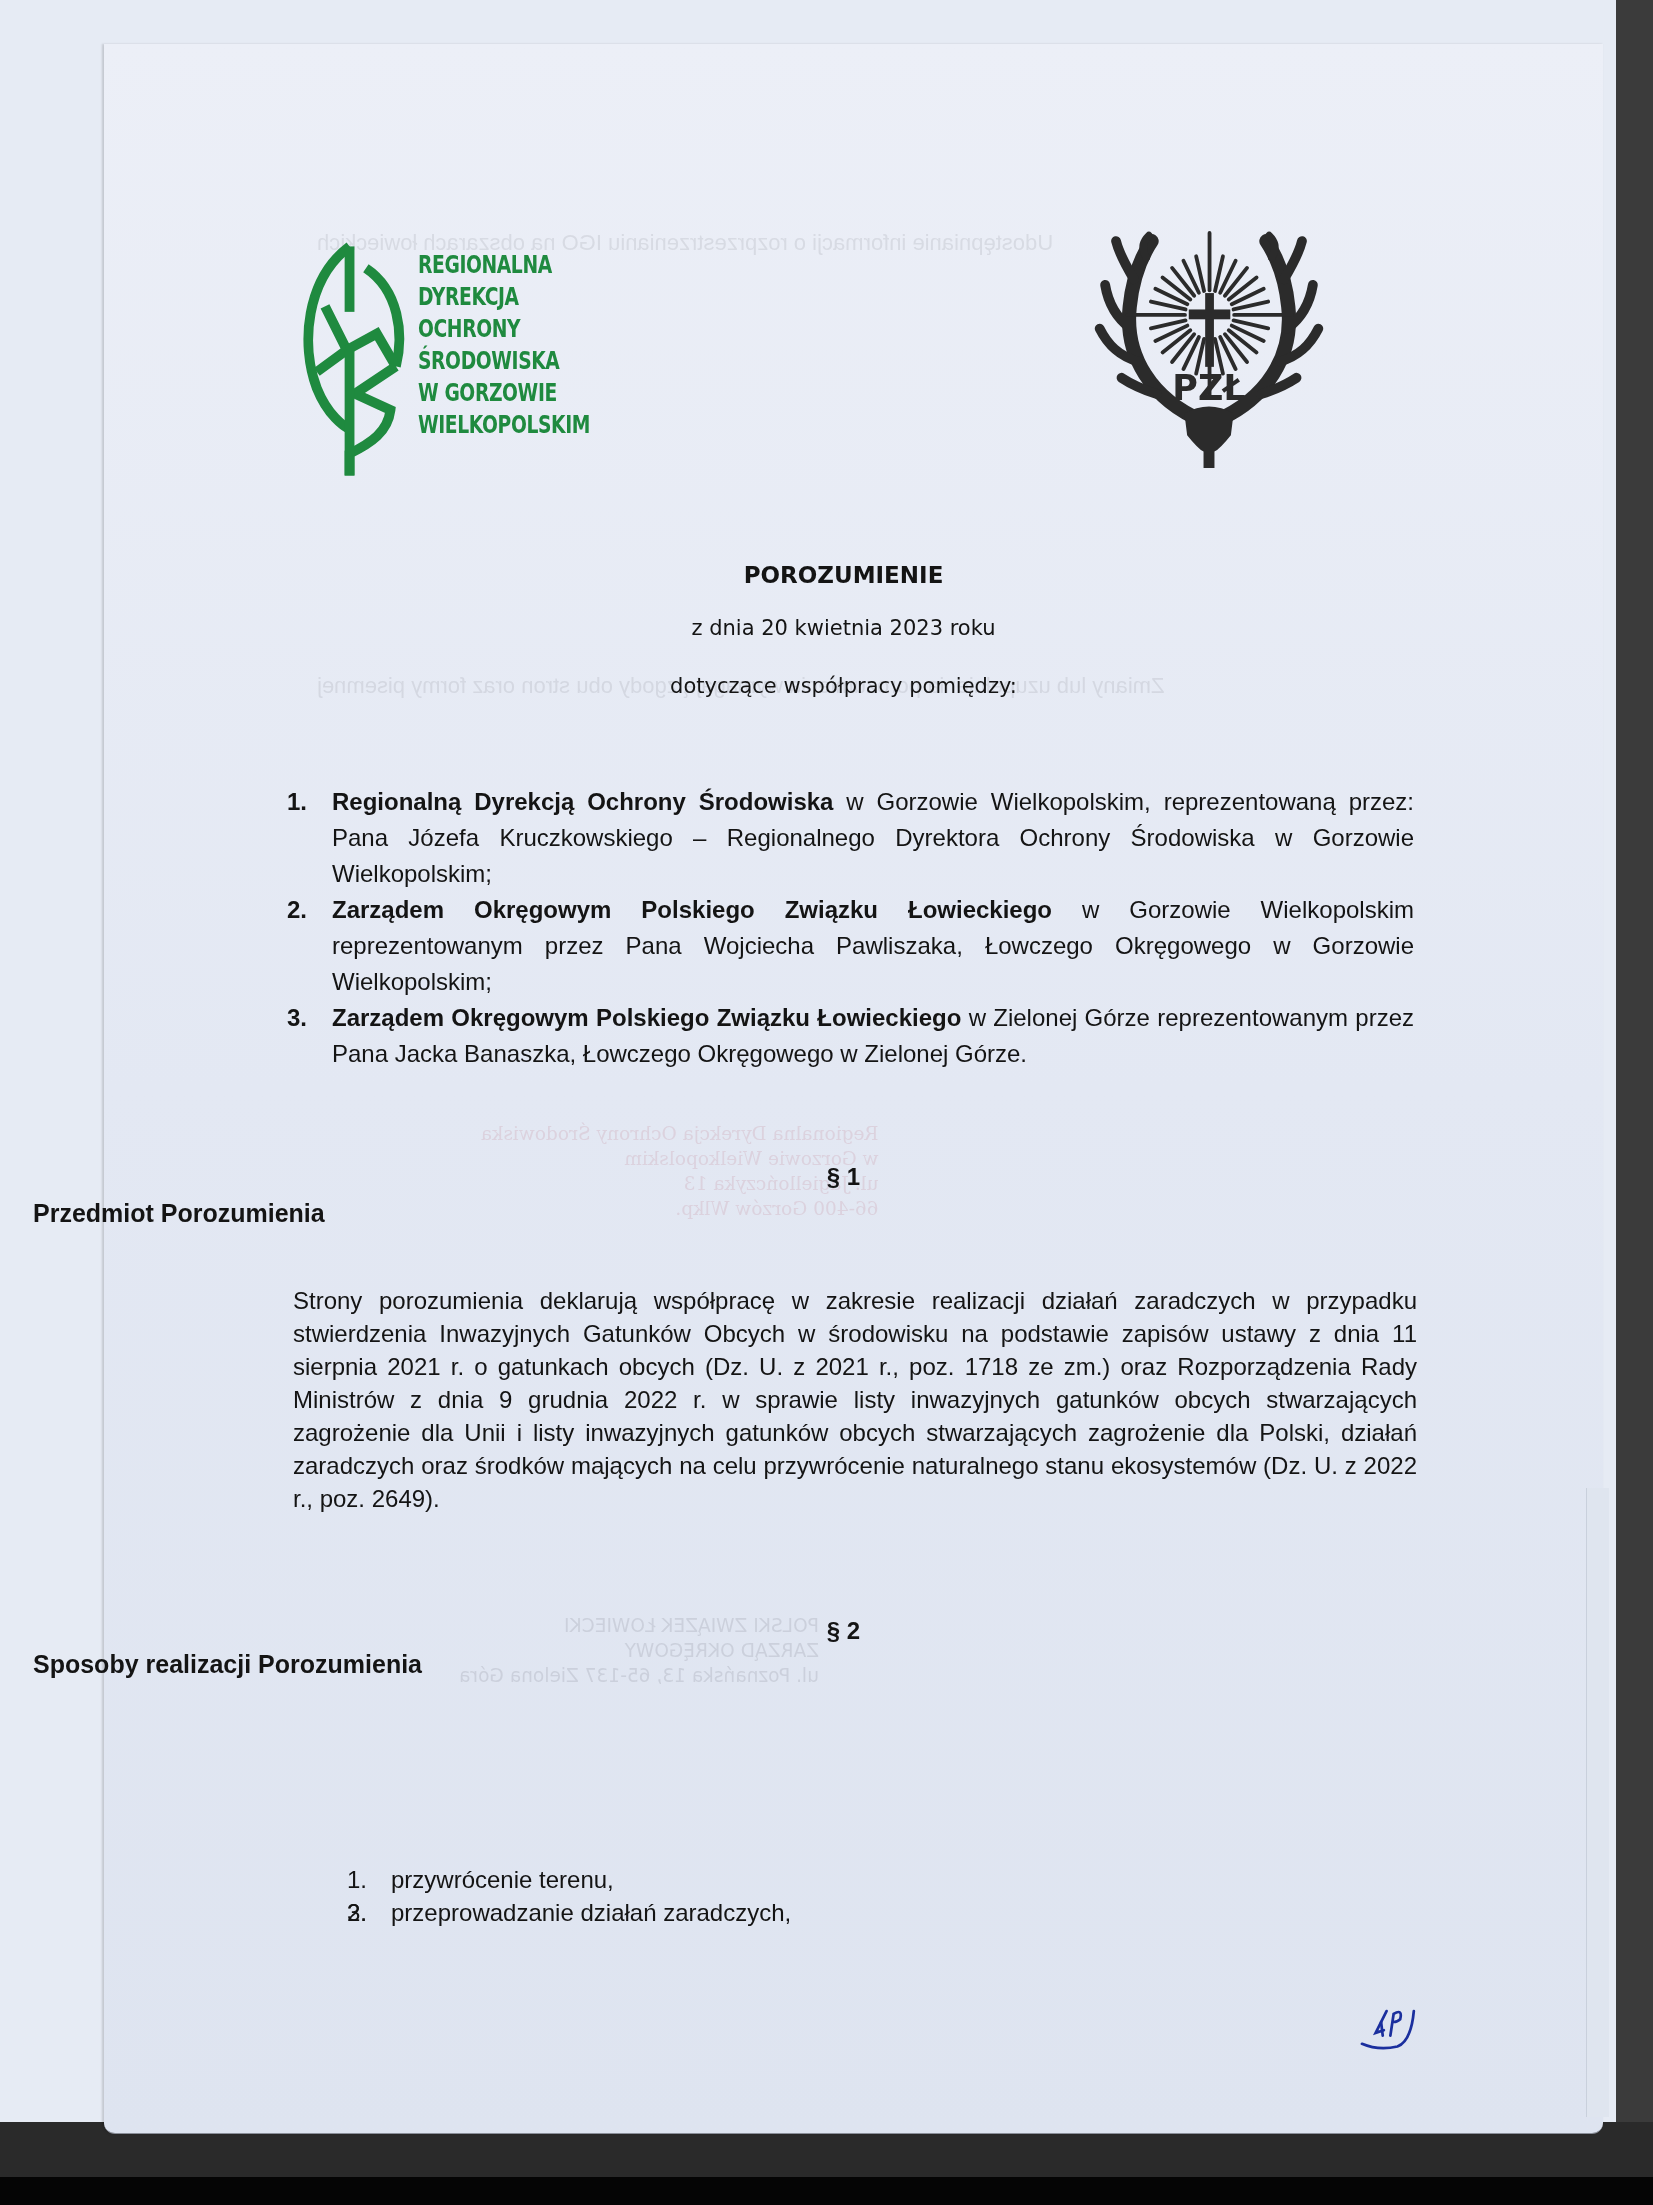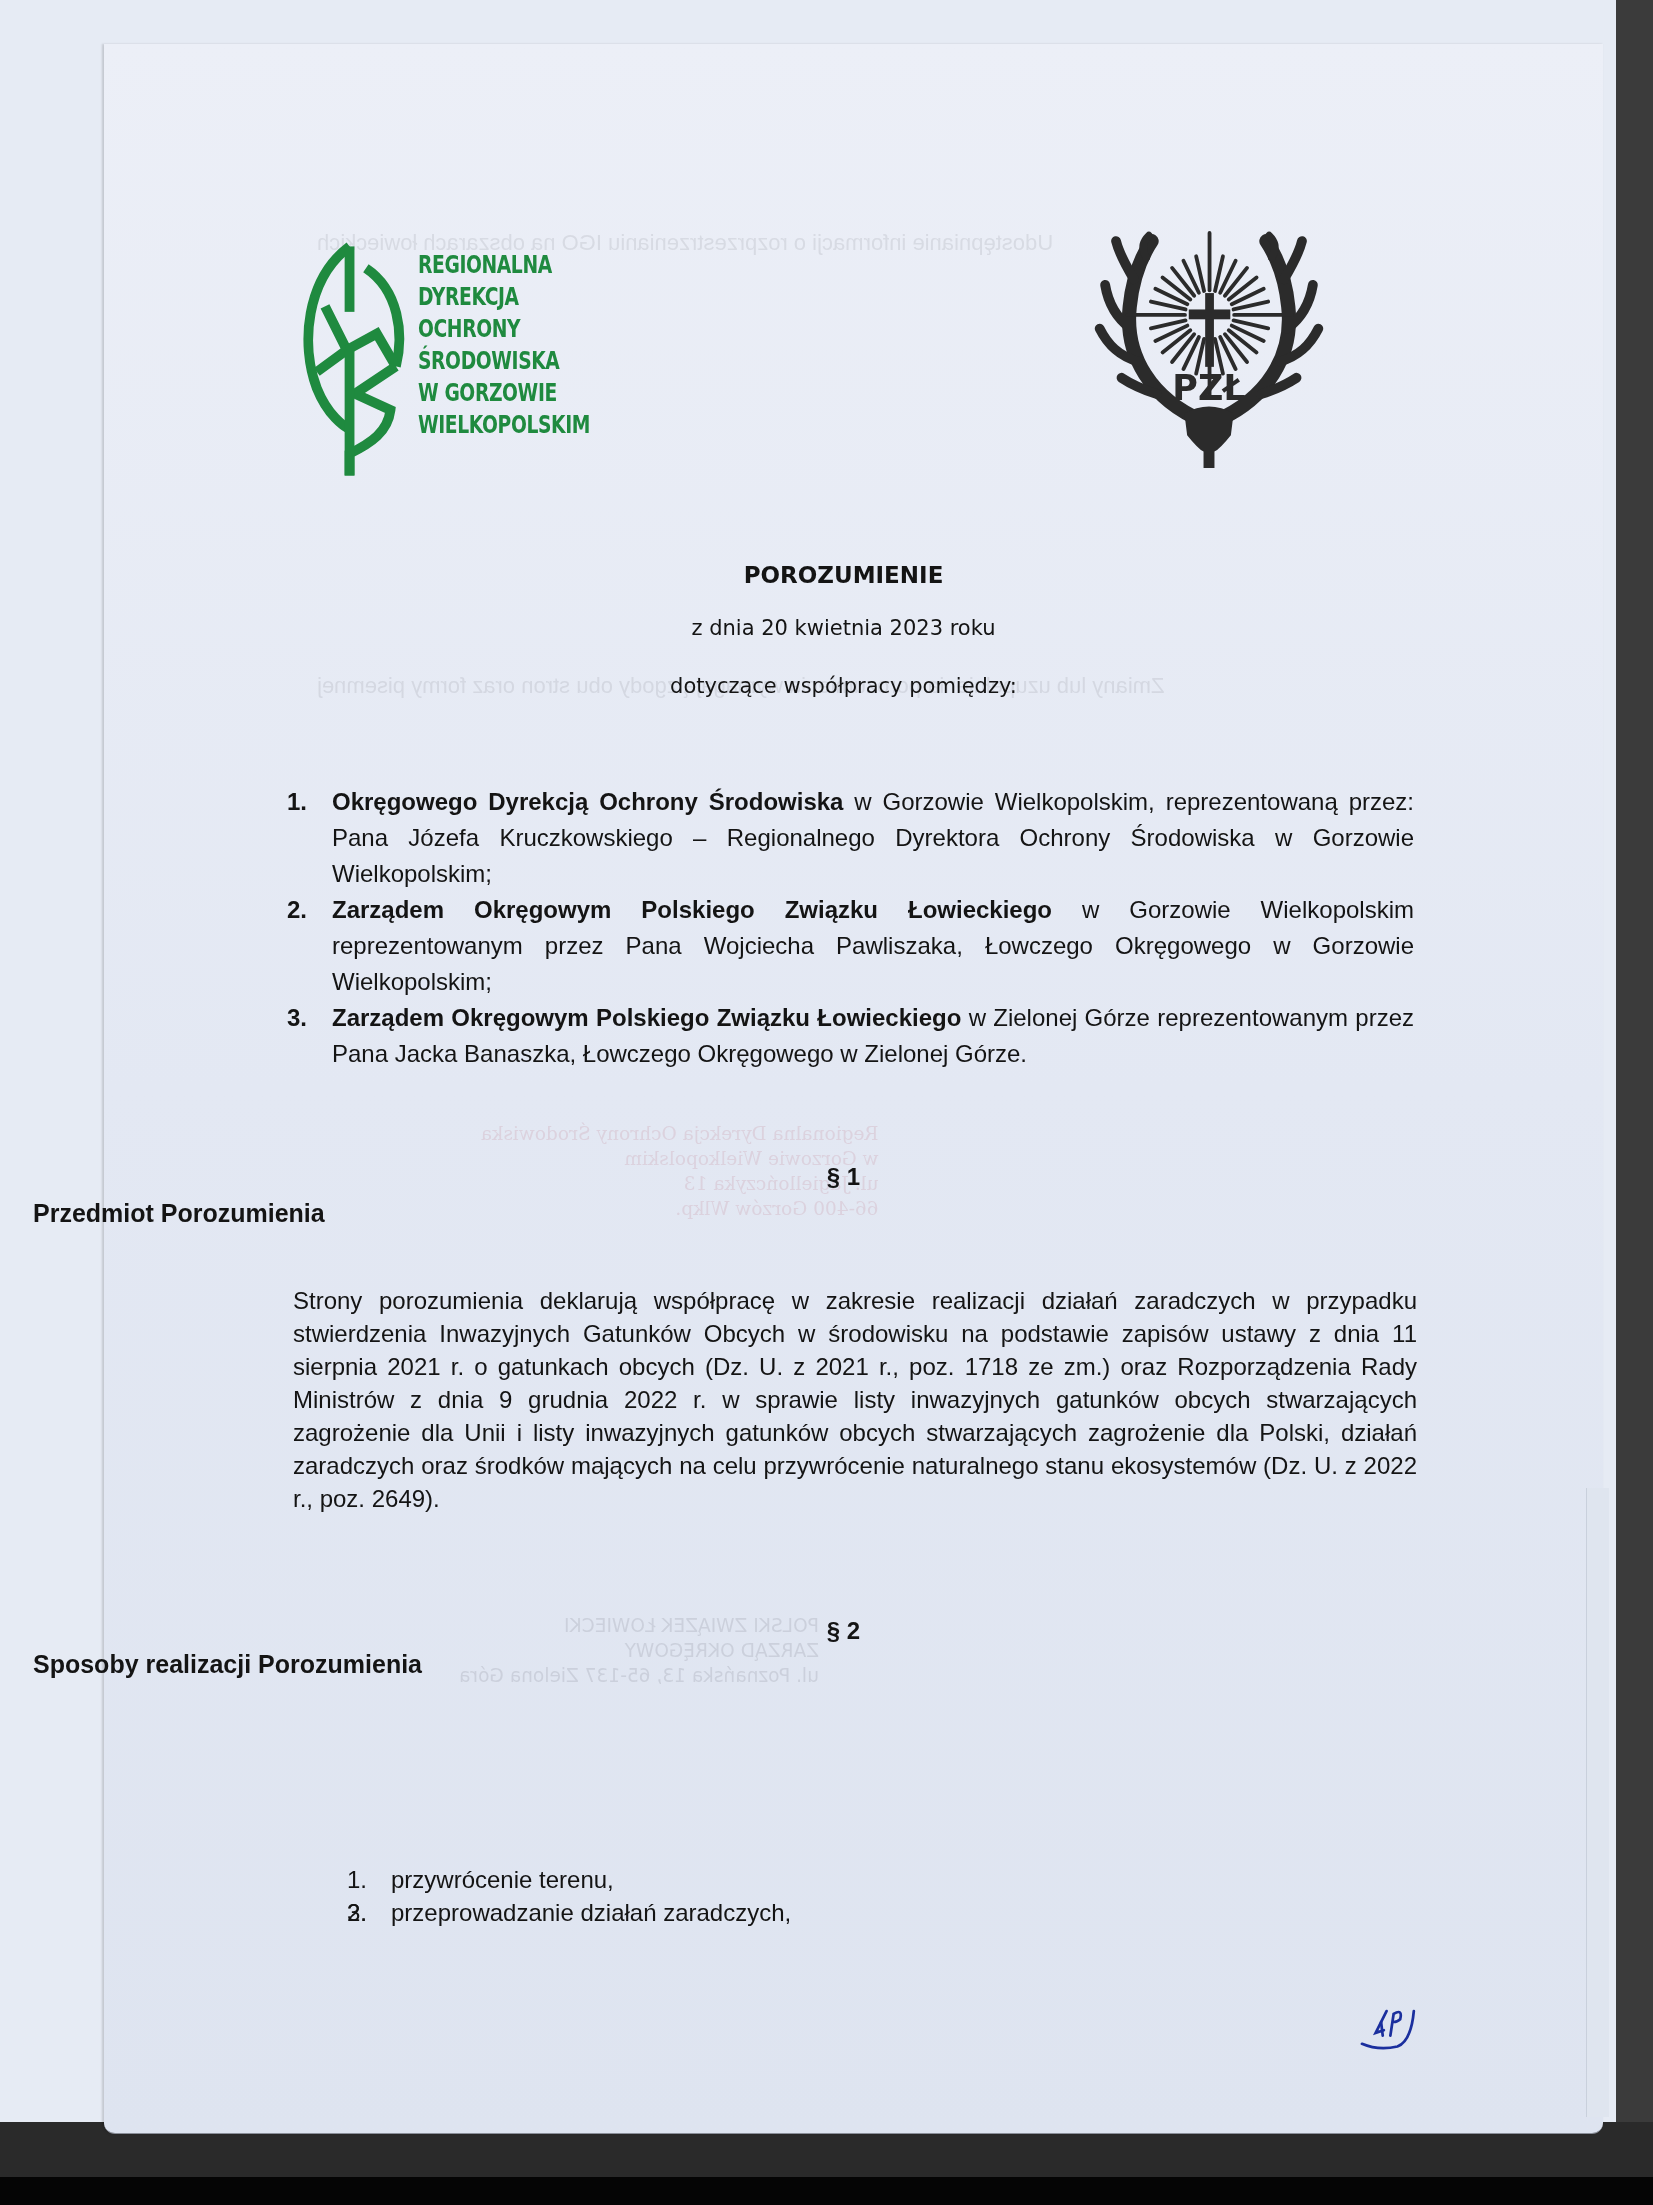--- a/index.html
+++ b/index.html
@@ -203,21 +203,21 @@
 </div>
 
 <div class="doc">
   <div class="title">POROZUMIENIE</div>
   <div class="date">z dnia 20 kwietnia 2023 roku</div>
   <div class="intro">dotyczące współpracy pomiędzy:</div>
 
   <ol class="parties">
     <li>
       <span class="num">1.</span>
-      <b>Okręgowego Dyrekcją Ochrony Środowiska</b><span> w Gorzowie Wielkopolskim, reprezentowaną przez: Pana Józefa Kruczkowskiego – Regionalnego Dyrektora Ochrony Środowiska w Gorzowie Wielkopolskim;</span>
+      <b>Regionalną Dyrekcją Ochrony Środowiska</b><span> w Gorzowie Wielkopolskim, reprezentowaną przez: Pana Józefa Kruczkowskiego – Regionalnego Dyrektora Ochrony Środowiska w Gorzowie Wielkopolskim;</span>
     </li>
     <li>
       <span class="num">2.</span>
       <b>Zarządem Okręgowym Polskiego Związku Łowieckiego</b><span> w Gorzowie Wielkopolskim reprezentowanym przez Pana Wojciecha Pawliszaka, Łowczego Okręgowego w Gorzowie Wielkopolskim;</span>
     </li>
     <li>
       <span class="num">3.</span>
       <b>Zarządem Okręgowym Polskiego Związku Łowieckiego</b><span> w Zielonej Górze reprezentowanym przez Pana Jacka Banaszka, Łowczego Okręgowego w Zielonej Górze.</span>
     </li>
   </ol>

